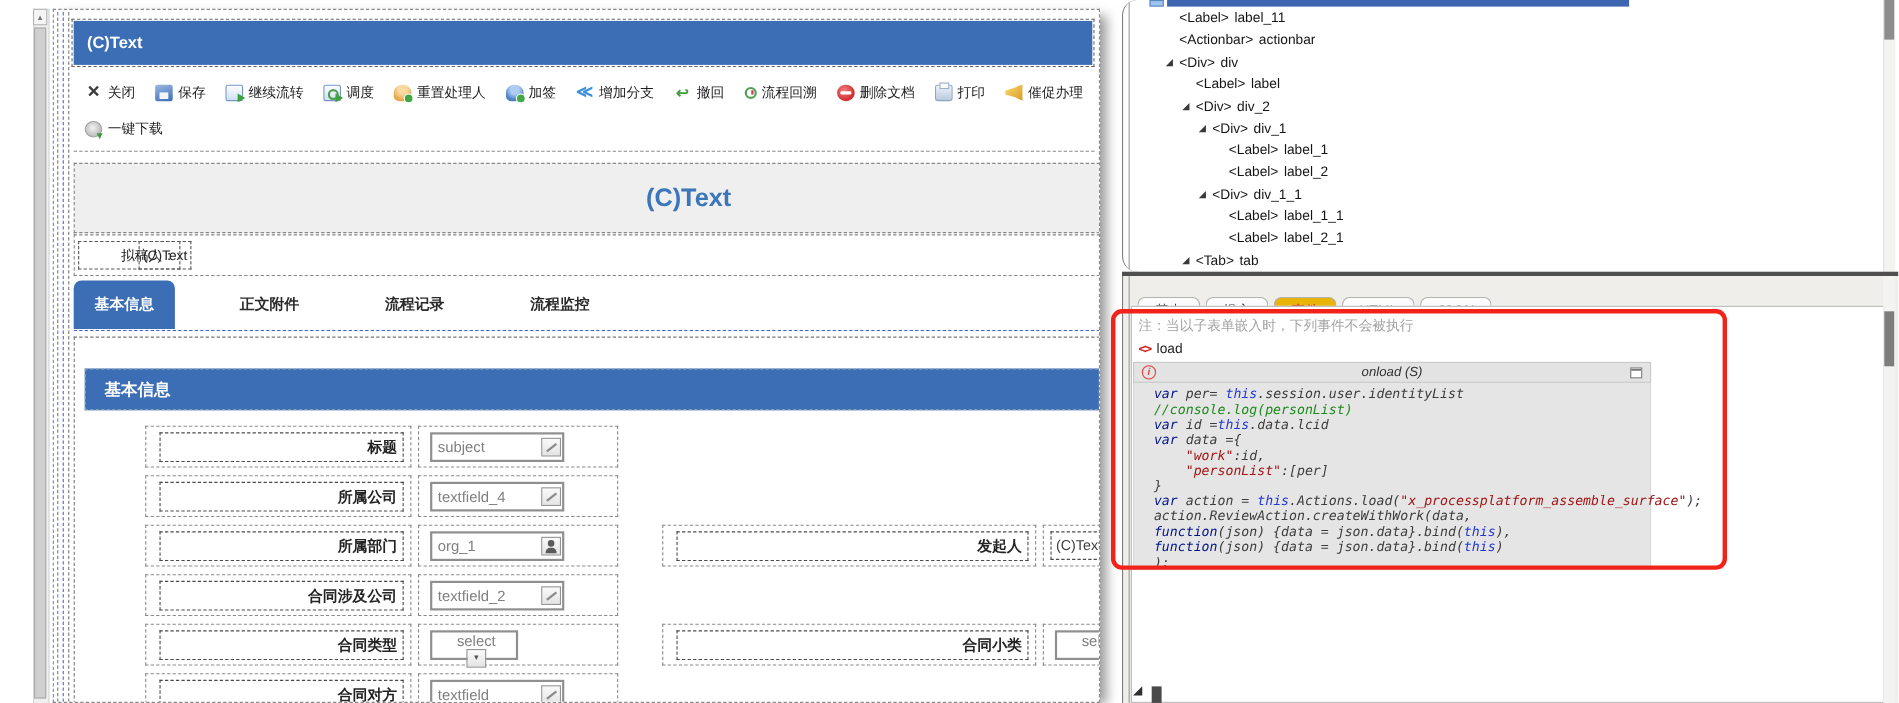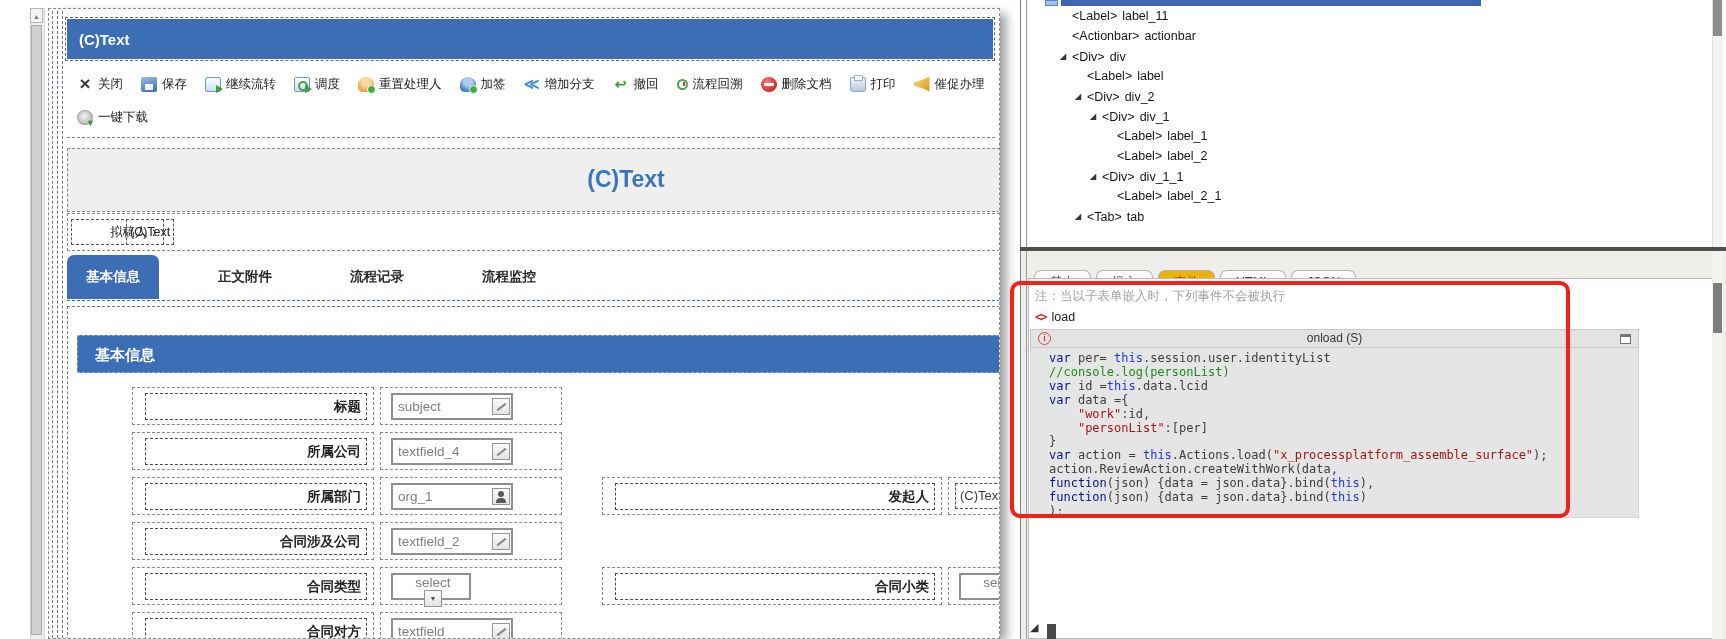--- a/index.html
+++ b/index.html
@@ -88,21 +88,21 @@
   .fld-icon{width:18px;height:17px;border:1px solid #949494;background:linear-gradient(#fafafa,#e4e4e4);
             flex:none;position:relative;box-sizing:border-box;}
   .edit-icon::after{content:"";position:absolute;left:3px;top:7px;width:11px;height:2px;background:#8a8a8a;transform:rotate(-38deg);}
   .org-icon::before{content:"";position:absolute;left:5px;top:2px;width:6px;height:6px;border-radius:50%;background:#5a5a5a;}
   .org-icon::after{content:"";position:absolute;left:3px;top:9px;width:10px;height:5px;border-radius:5px 5px 1px 1px;background:#5a5a5a;}
   .sel-btn::after{content:"▼";position:absolute;left:0;right:0;top:4px;font-size:7px;color:#555;text-align:center;}
   .ctext-box{position:absolute;left:6px;top:5px;height:26px;line-height:24px;border:1px dashed #4a4a4a;
              padding:0 4px;font-size:13px;color:#3c3c3c;box-sizing:border-box;}
 
   
-  .tree{left:1020px;top:0;width:692px;height:247px;background:#fff;border-left:1px solid #7d7d7d;overflow:hidden;}
+  .tree{left:1020px;top:0;width:692px;height:247px;background:#fff;border-left:1px solid #7d7d7d;overflow:hidden;border-radius:14px;}
   .tree::before{content:"";position:absolute;left:5px;top:0;bottom:0;width:1px;background:#9a9a9a;}
   .tree-sel{position:absolute;left:40px;top:0;width:420px;height:6px;background:#3e66b0;}
   .tree-sel-icon{position:absolute;left:24px;top:0;width:13px;height:6px;background:#9ec3ef;border:1px solid #5a87c5;box-sizing:border-box;}
   .tree-rows{position:absolute;left:0;top:6px;right:0;}
   .tree-row{height:20px;line-height:20px;font-size:12.5px;color:#151515;white-space:nowrap;
             padding-left:calc(51px + (var(--lv) * 15px));cursor:pointer;}
   .tree-arrow{display:inline-block;width:18px;margin-left:-18px;text-align:center;}
   .tree-arrow::before{content:"◢";font-size:8.5px;color:#383838;vertical-align:2px;}
   .tree-tag{margin-right:5px;}
   .tree-sb{left:1712px;top:0;width:11px;height:247px;background:#f3f3f2;border-left:1px solid #e0e0e0;box-sizing:border-box;}
@@ -115,21 +115,21 @@
   .inspector::before{content:"";position:absolute;left:5px;top:0;bottom:0;width:1px;background:#9a9a9a;}
   .itabs{position:absolute;left:13px;top:20px;display:flex;gap:5px;height:23px;align-items:flex-end;}
   .itab{height:23px;padding:0 15px;border:1px solid #b2b2b2;border-bottom:none;border-radius:7px 7px 0 0;
         background:linear-gradient(#ffffff,#ececec);font-size:12.5px;line-height:23px;color:#3a3a3a;cursor:pointer;}
   .itab.active{color:#c41414;background:#eab308;}
   .icontent{position:absolute;left:7px;top:27px;width:685px;height:361px;background:#fff;border:1px solid #bbb;box-sizing:border-box;}
   .inote{position:absolute;left:6px;top:9px;font-size:12.5px;color:#a2a2a2;}
   .loadrow{position:absolute;left:6px;top:31px;font-size:12.5px;color:#1d1d1d;display:flex;align-items:center;gap:6px;}
   .code-tag-icon{color:#d51f1f;font-weight:bold;font-family:"DejaVu Sans Mono",monospace;font-size:12px;letter-spacing:-2px;}
   .code-tag-icon::before{content:"<>";}
-  .codeblock{position:absolute;left:1px;top:50px;width:609px;}
+  .codeblock{position:absolute;left:1px;top:50px;width:471px;font-style:italic;}
   .codehead{height:19px;background:#e3e3e3;border:1px solid #c9c9c9;position:relative;box-sizing:border-box;}
   .codehead-title{position:absolute;left:0;right:0;text-align:center;font-size:12px;color:#333;line-height:17px;}
   .info-icon{position:absolute;left:7px;top:2px;width:13px;height:13px;border:1.5px solid #e04040;border-radius:50%;
              color:#e04040;font-size:9px;font-weight:bold;text-align:center;line-height:11px;box-sizing:border-box;}
   .info-icon::before{content:"i";}
   .max-icon{position:absolute;right:7px;top:4px;width:11px;height:10px;border:1px solid #777;background:#fff;
             box-shadow:inset 0 2px 0 #777;box-sizing:border-box;}
   .codebody{border:1px solid #d8d8d8;border-top:none;background:#e5e5e5;height:170px;padding:4px 0 0 18px;
             font-family:"DejaVu Sans Mono","Liberation Mono",monospace;font-size:12px;box-sizing:border-box;}
   .code-line{white-space:pre;line-height:13.9px;}
@@ -352,20 +352,21 @@
 
     <div class="tree-row" style="--lv: 0;"><span class="tree-tag">&lt;Label&gt;</span><span class="tree-name">label_11</span></div>
         <div class="tree-row" style="--lv: 0;"><span class="tree-tag">&lt;Actionbar&gt;</span><span class="tree-name">actionbar</span></div>
         <div class="tree-row" style="--lv: 0;"><span class="tree-arrow"></span><span class="tree-tag">&lt;Div&gt;</span><span class="tree-name">div</span></div>
         <div class="tree-row" style="--lv: 1;"><span class="tree-tag">&lt;Label&gt;</span><span class="tree-name">label</span></div>
         <div class="tree-row" style="--lv: 1;"><span class="tree-arrow"></span><span class="tree-tag">&lt;Div&gt;</span><span class="tree-name">div_2</span></div>
         <div class="tree-row" style="--lv: 2;"><span class="tree-arrow"></span><span class="tree-tag">&lt;Div&gt;</span><span class="tree-name">div_1</span></div>
         <div class="tree-row" style="--lv: 3;"><span class="tree-tag">&lt;Label&gt;</span><span class="tree-name">label_1</span></div>
         <div class="tree-row" style="--lv: 3;"><span class="tree-tag">&lt;Label&gt;</span><span class="tree-name">label_2</span></div>
         <div class="tree-row" style="--lv: 2;"><span class="tree-arrow"></span><span class="tree-tag">&lt;Div&gt;</span><span class="tree-name">div_1_1</span></div>
+        <div class="tree-row" style="--lv: 3;"><span class="tree-tag">&lt;Label&gt;</span><span class="tree-name">label_1_1</span></div>
         <div class="tree-row" style="--lv: 3;"><span class="tree-tag">&lt;Label&gt;</span><span class="tree-name">label_2_1</span></div>
         <div class="tree-row" style="--lv: 1;"><span class="tree-arrow"></span><span class="tree-tag">&lt;Tab&gt;</span><span class="tree-name">tab</span></div>
       </div>
   </div>
   <div class="abs tree-sb"></div>
   <div class="abs tree-sb-thumb"></div>
 
   <div class="abs divider"></div>
 
   <div class="abs inspector">

